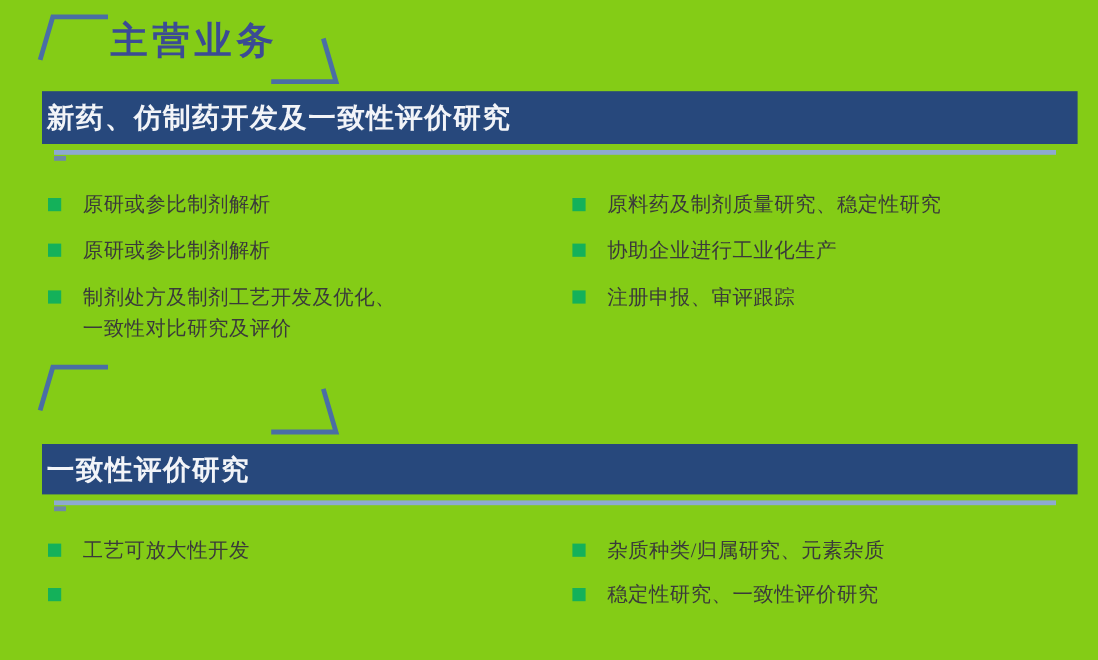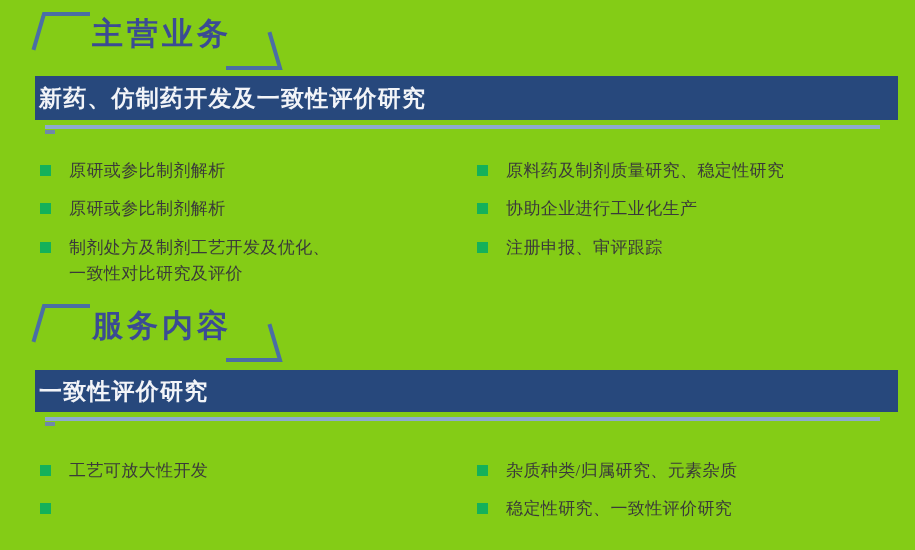--- a/index.html
+++ b/index.html
@@ -98,21 +98,21 @@
     margin-right: 18px;
   }
   .bullet-text {
     font-family: "Liberation Serif", "DejaVu Serif", serif;
     font-size: 17px;
     color: #3A3A3A;
     line-height: 1.55;
     letter-spacing: 0.4px;
     white-space: pre-line;
   }
-  .bullet-item.tight { margin-bottom: 11px; margin-top: 12px; }
+  .bullet-item.tight { margin-bottom: 11px; }
 </style>
 </head>
 <body>
 
 <div class="slide">
 
   <div class="section-title-row" style="left:30px; top:4px; width:300px;">
     <span class="bracket" style="left:0px; top:2px;">
       <svg width="60" height="52" viewBox="0 0 60 52">
         <path d="M4 42 L14 8 L58 8" fill="none" stroke="#4A6EA5" stroke-width="4" stroke-linecap="square"></path>
@@ -166,21 +166,20 @@
       <span class="bullet-text">注册申报、审评跟踪</span>
     </div>
   </div>
 
   <div class="section-title-row" style="left:30px; top:296px; width:300px;">
     <span class="bracket" style="left:0px; top:2px;">
       <svg width="60" height="52" viewBox="0 0 60 52">
         <path d="M4 42 L14 8 L58 8" fill="none" stroke="#4A6EA5" stroke-width="4" stroke-linecap="square"></path>
       </svg>
     </span>
-    <span class="section-title-text" style="left:62px; top:14px;">服务内容</span>
     <span class="bracket" style="left:196px; top:20px;">
       <svg width="60" height="52" viewBox="0 0 60 52">
         <path d="M2 44 L54 44 L44 10" fill="none" stroke="#4A6EA5" stroke-width="4" stroke-linecap="square"></path>
       </svg>
     </span>
   </div>
 
   <div class="banner-wrap" style="left:35px; top:370px; width:863px;border-radius:12px;">
     <div class="banner" style="height:42px;">
       <span class="banner-text">一致性评价研究</span>

